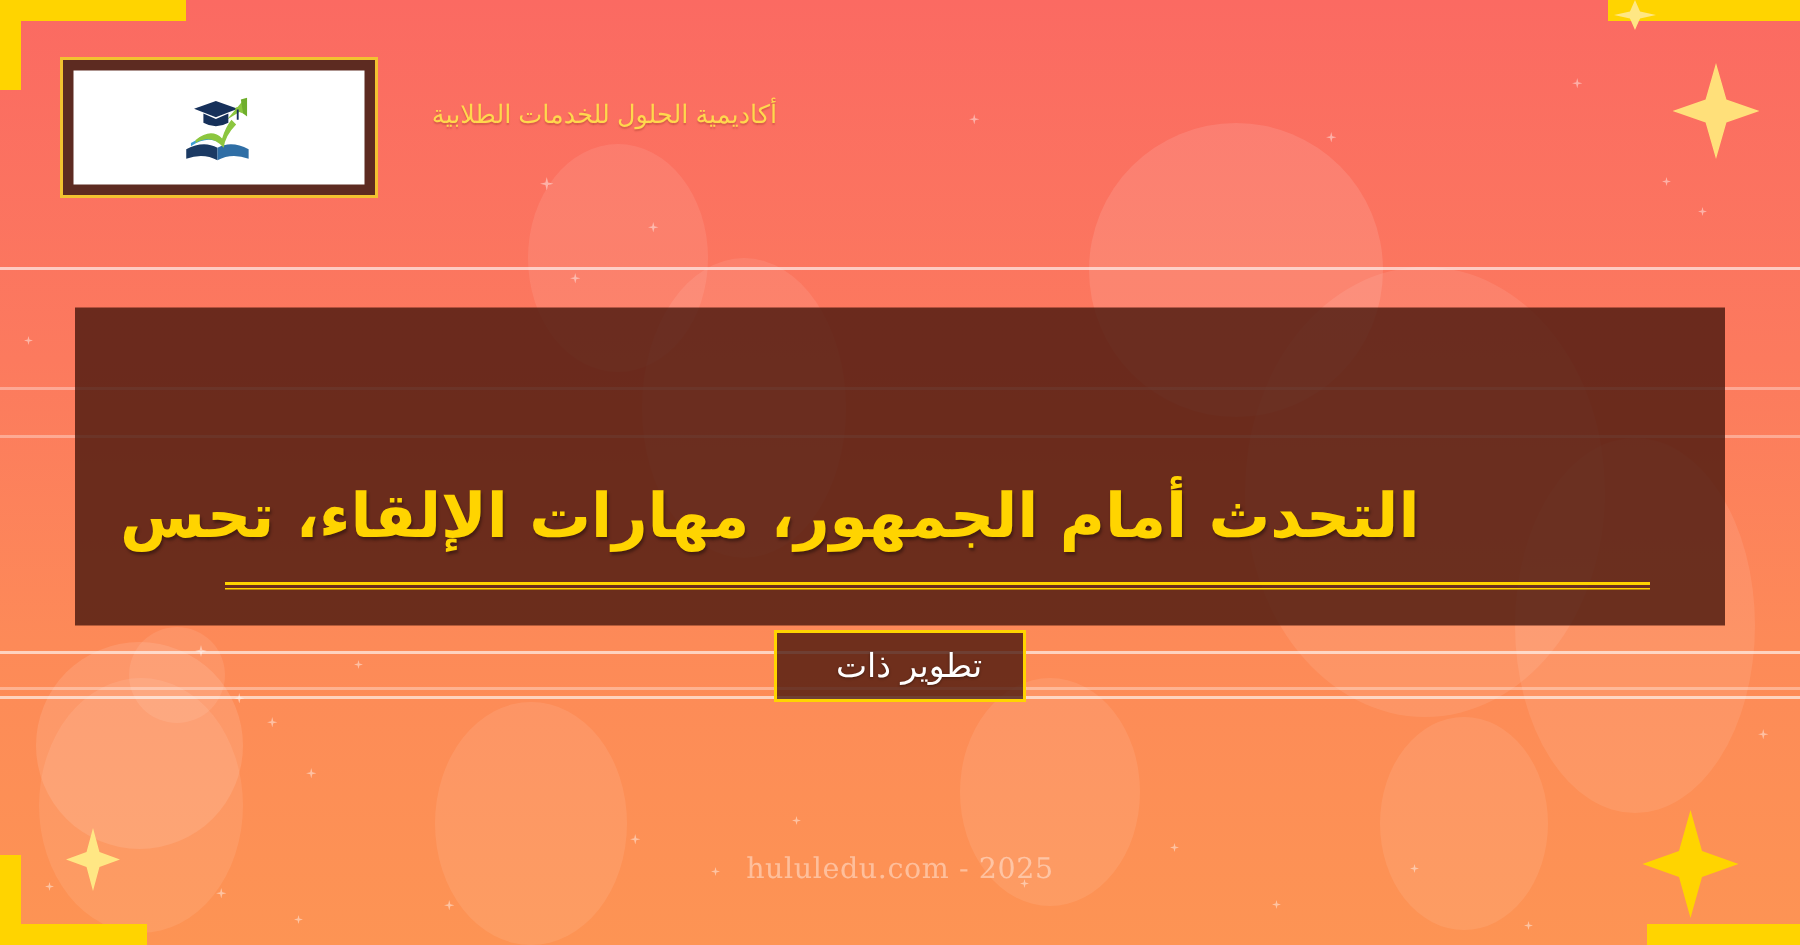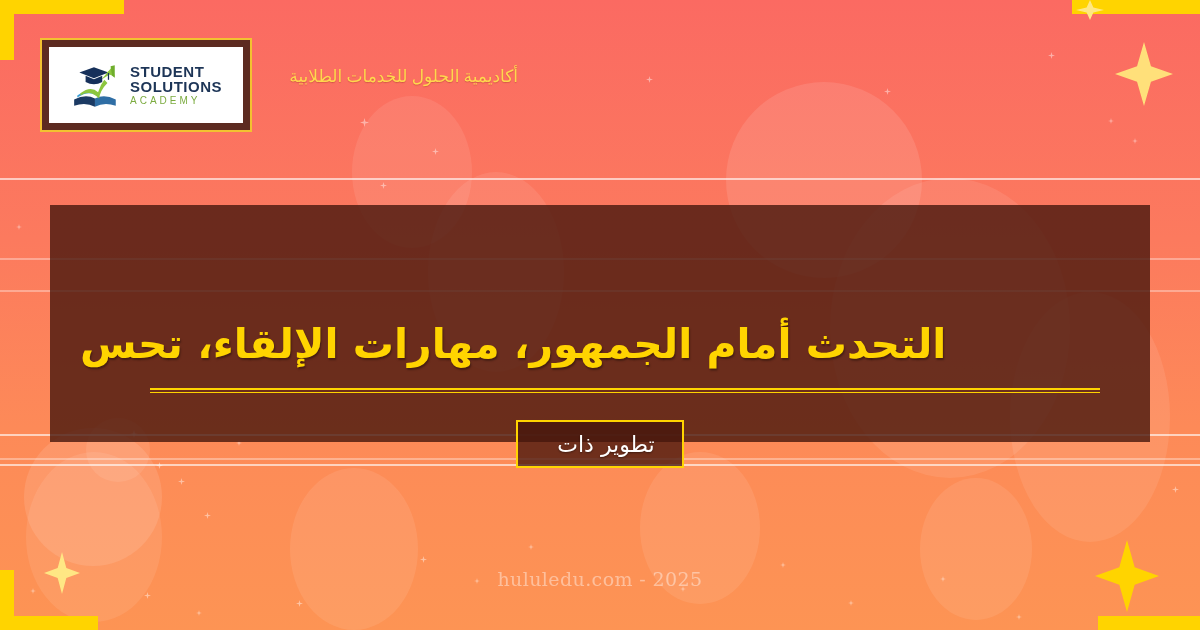--- a/index.html
+++ b/index.html
@@ -66,29 +66,29 @@
     font-weight:bold; font-size:15px; letter-spacing:0.5px; color:#1d3557;
   }
   .logo-words .l3 {
     font-family:"Liberation Sans", sans-serif;
     font-size:10px; letter-spacing:3px; color:#7bab3f; margin-top:2px;
   }
 
   .org-name {
     position:absolute; left:258px; top:66px; width:260px;
     text-align:right;
-    font-family:Liberation Serif, serif;
+    font-family:Liberation Sans, sans-serif;
     font-size:17px; color:#ffd84d;
     direction:rtl; z-index:6;
     text-shadow:0 1px 1px rgba(120,30,10,0.25);
   }
 
   
   .title-card {
-    position:absolute; left:50px; top:205px; width:1100px; height:237px;
+    position:absolute; left:50px; top:205px; width:1100px; height:212px;
     background:rgba(70,22,12,0.80);
     z-index:5;
   }
   .title-text {
     position:absolute; left:0; right:0; top:0;
     height:168px;
     display:flex; align-items:flex-end; justify-content:flex-end;
     padding:0 30px 2px 30px;
     direction:rtl;
     font-family:"DejaVu Sans", sans-serif;
@@ -204,25 +204,20 @@
         <path d="M48 76 Q66 66 88 78 L88 90 Q66 82 48 92 Z" fill="#2f6ea5"></path>
         <path d="M14 70 Q36 56 50 70 Q36 60 14 74 Z" fill="#3c9fd6"></path>
         <path d="M20 66 Q40 50 54 64 Q58 50 66 40 L72 46 Q58 60 56 76 Q40 58 20 70 Z" fill="#8cc63f"></path>
         <path d="M60 40 L82 14 L86 34 L76 30 Z" fill="#8cc63f"></path>
         <path d="M78 14 L86 12 L86 36 L81 32 Z" fill="#6fae2c"></path>
         <path d="M18 26 L46 16 L74 26 L46 37 Z" fill="#16305a"></path>
         <path d="M30 32 L30 44 Q46 53 62 44 L62 32 L46 39 Z" fill="#16305a"></path>
         <circle cx="74" cy="27" r="3.2" fill="#8cc63f"></circle>
         <path d="M74 27 L74 40" stroke="#16305a" stroke-width="2.4" fill="none"></path>
       </svg>
-      <div class="logo-words">
-        <span class="l1">STUDENT</span>
-        <span class="l2">SOLUTIONS</span>
-        <span class="l3">ACADEMY</span>
-      </div>
     </div>
   </div>
 
   <div class="org-name">أكاديمية الحلول للخدمات الطلابية</div>
 
   <div class="title-card">
     <div class="title-text">التحدث أمام الجمهور، مهارات الإلقاء، تحس</div>
     <div class="title-rule"></div>
   </div>
 

